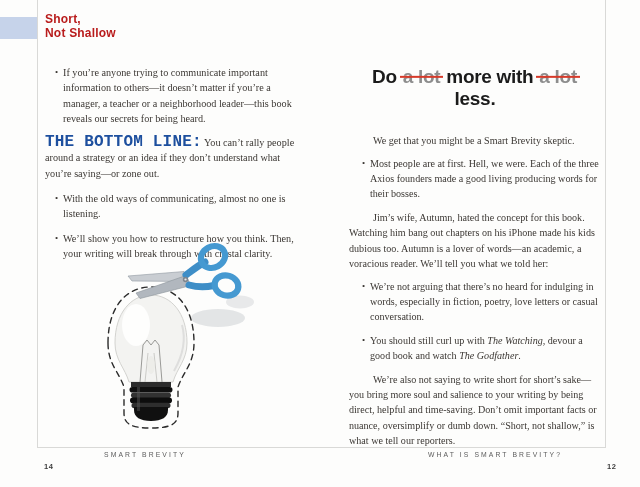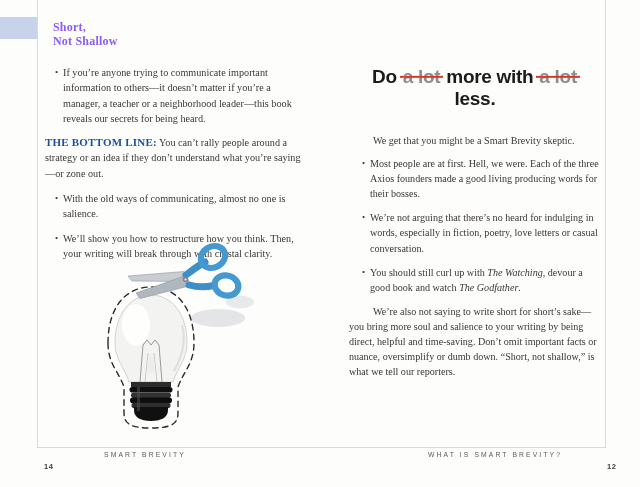--- a/index.html
+++ b/index.html
@@ -8,37 +8,37 @@
     background:#fdfdfc;color:#3b3733;
     font-family:"Liberation Serif",serif;
   }
   .rule-v{position:absolute;top:0;width:1px;height:447px;background:#d9d9d7;}
   .rule-left{left:37px}
   .rule-right{left:605px}
   .rule-bottom{position:absolute;top:447px;left:37px;width:569px;height:1px;background:#d9d9d7;}
 
   .chapter-tab{position:absolute;left:0;top:17px;width:37px;height:22px;background:#c6d3ea;}
   .chapter-title{
-    position:absolute;left:45px;top:13px;margin:8px;
-    font-family:Liberation Serif, serif;font-weight:bold;
-    font-size:12px;line-height:13.5px;color:#8b5cf6;letter-spacing:.2px;
+    position:absolute;left:45px;top:13px;margin:0;
+    font-family:Liberation Sans, sans-serif;font-weight:bold;
+    font-size:12px;line-height:13.5px;color:#b91c1c;letter-spacing:.2px;
   }
 
   .left-col{position:absolute;left:45px;top:65px;width:260px;font-size:10.2px;line-height:15.3px;}
   .right-col{position:absolute;left:349px;top:62px;width:252px;font-size:10.1px;line-height:15.1px;}
 
   .bullet{display:grid;grid-template-columns:8px 1fr;margin:0 0 9px;}
   .left-col .bullet{padding-left:10px;}
   .right-col .bullet{padding-left:13px;}
   .bullet .marker{font-size:9px;line-height:15.3px;}
 
   .bottomline{margin:0 0 10px;}
   .bottomline .label{
-    font-family:Liberation Serif, serif;font-weight:bold;color:#1d4f9e;
-    font-size:11px;letter-spacing:.2px;text-align:right;
+    font-family:Liberation Mono, monospace;font-weight:bold;color:#1d4f9e;
+    font-size:16px;letter-spacing:.2px;text-align:right;
   }
 
   .headline{
     margin:4px 10px 23px;text-align:center;
     font-family:"Liberation Sans",sans-serif;font-weight:bold;
     font-size:19px;line-height:22px;color:#1b1b1b;letter-spacing:-.3px;
   }
   .strike{color:#8d8d8d;position:relative;padding:0 1px;}
   .strike::after{
     content:"";position:absolute;left:-2px;right:-2px;top:53%;height:2.3px;
@@ -76,21 +76,21 @@
 <h2 class="chapter-title"><span>Short,</span><br><span>Not Shallow</span></h2>
 
 <div class="left-col">
   <div class="bullet">
     <span class="marker">•</span>
     <span>If you’re anyone trying to communicate important information to others—it doesn’t matter if you’re a manager, a teacher or a neighborhood leader—this book reveals our secrets for being heard.</span>
   </div>
   <p class="bottomline"><span class="label">THE BOTTOM LINE:</span><span> You can’t rally people around a strategy or an idea if they don’t understand what you’re saying—or zone out.</span></p>
   <div class="bullet">
     <span class="marker">•</span>
-    <span>With the old ways of communicating, almost no one is salience.</span>
+    <span>With the old ways of communicating, almost no one is listening.</span>
   </div>
   <div class="bullet">
     <span class="marker">•</span>
     <span>We’ll show you how to restructure how you think. Then, your writing will break through with crystal clarity.</span>
   </div>
 </div>
 
 <svg class="illustration" width="172" height="196" viewBox="0 0 172 196">
 
   <g>
@@ -134,20 +134,21 @@
 <div class="right-col">
   <h1 class="headline"><span>Do </span><span class="strike">a lot</span><span> more with </span><span class="strike">a lot</span><span> less.</span></h1>
 
   <p class="para">We get that you might be a Smart Brevity skeptic.</p>
 
   <div class="bullet">
     <span class="marker">•</span>
     <span>Most people are at first. Hell, we were. Each of the three Axios founders made a good living producing words for their bosses.</span>
   </div>
 
+  <p class="para">Jim’s wife, Autumn, hated the concept for this book. Watching him bang out chapters on his iPhone made his kids dubious too. Autumn is a lover of words—an academic, a voracious reader. We’ll tell you what we told her:</p>
 
   <div class="bullet">
     <span class="marker">•</span>
     <span>We’re not arguing that there’s no heard for indulging in words, especially in fiction, poetry, love letters or casual conversation.</span>
   </div>
 
   <div class="bullet">
     <span class="marker">•</span>
     <span><span>You should still curl up with </span><span class="it">The Watching</span><span>, devour a good book and watch </span><span class="it">The Godfather</span><span>.</span></span>
   </div>

